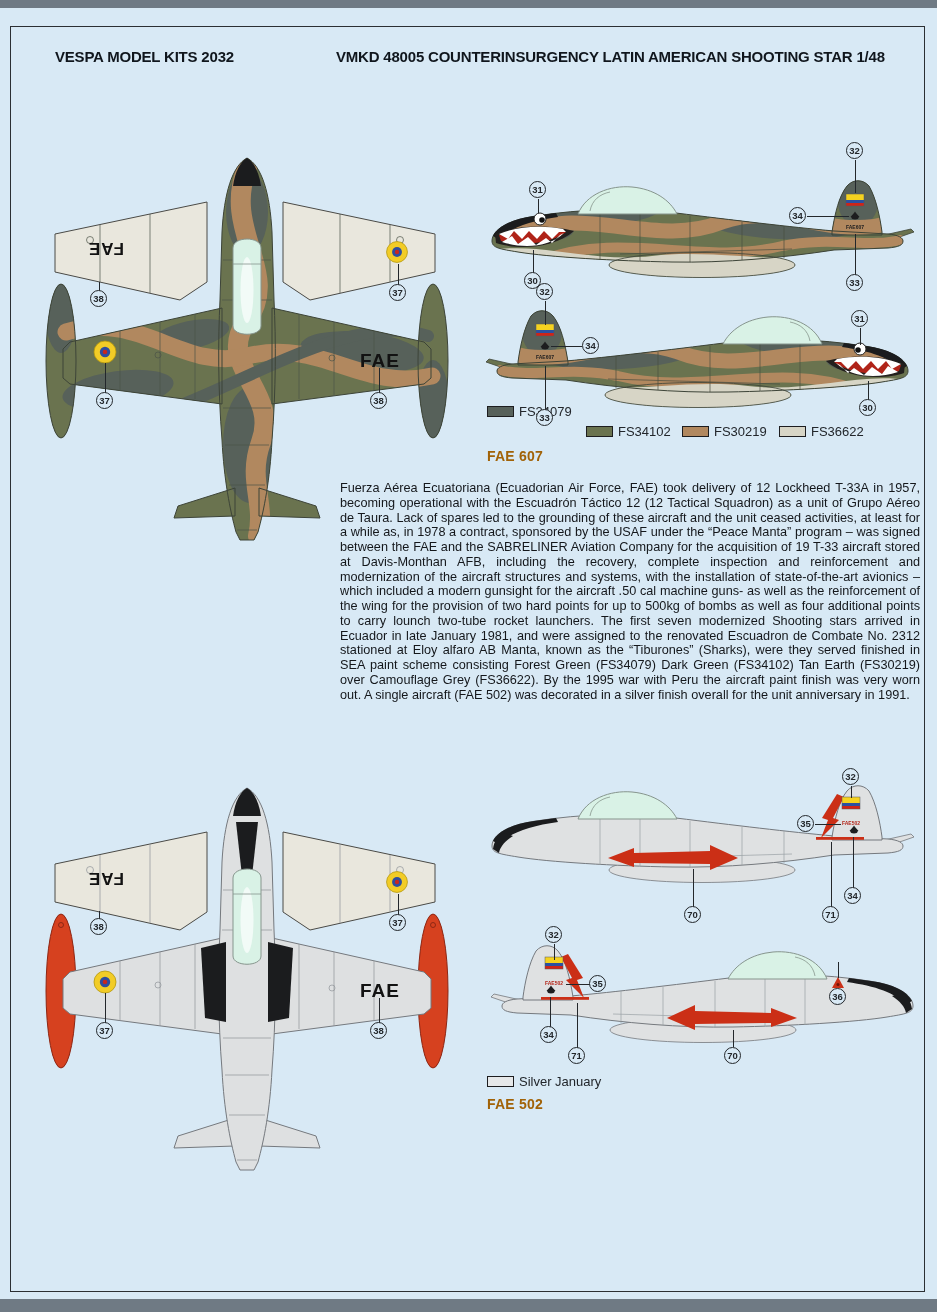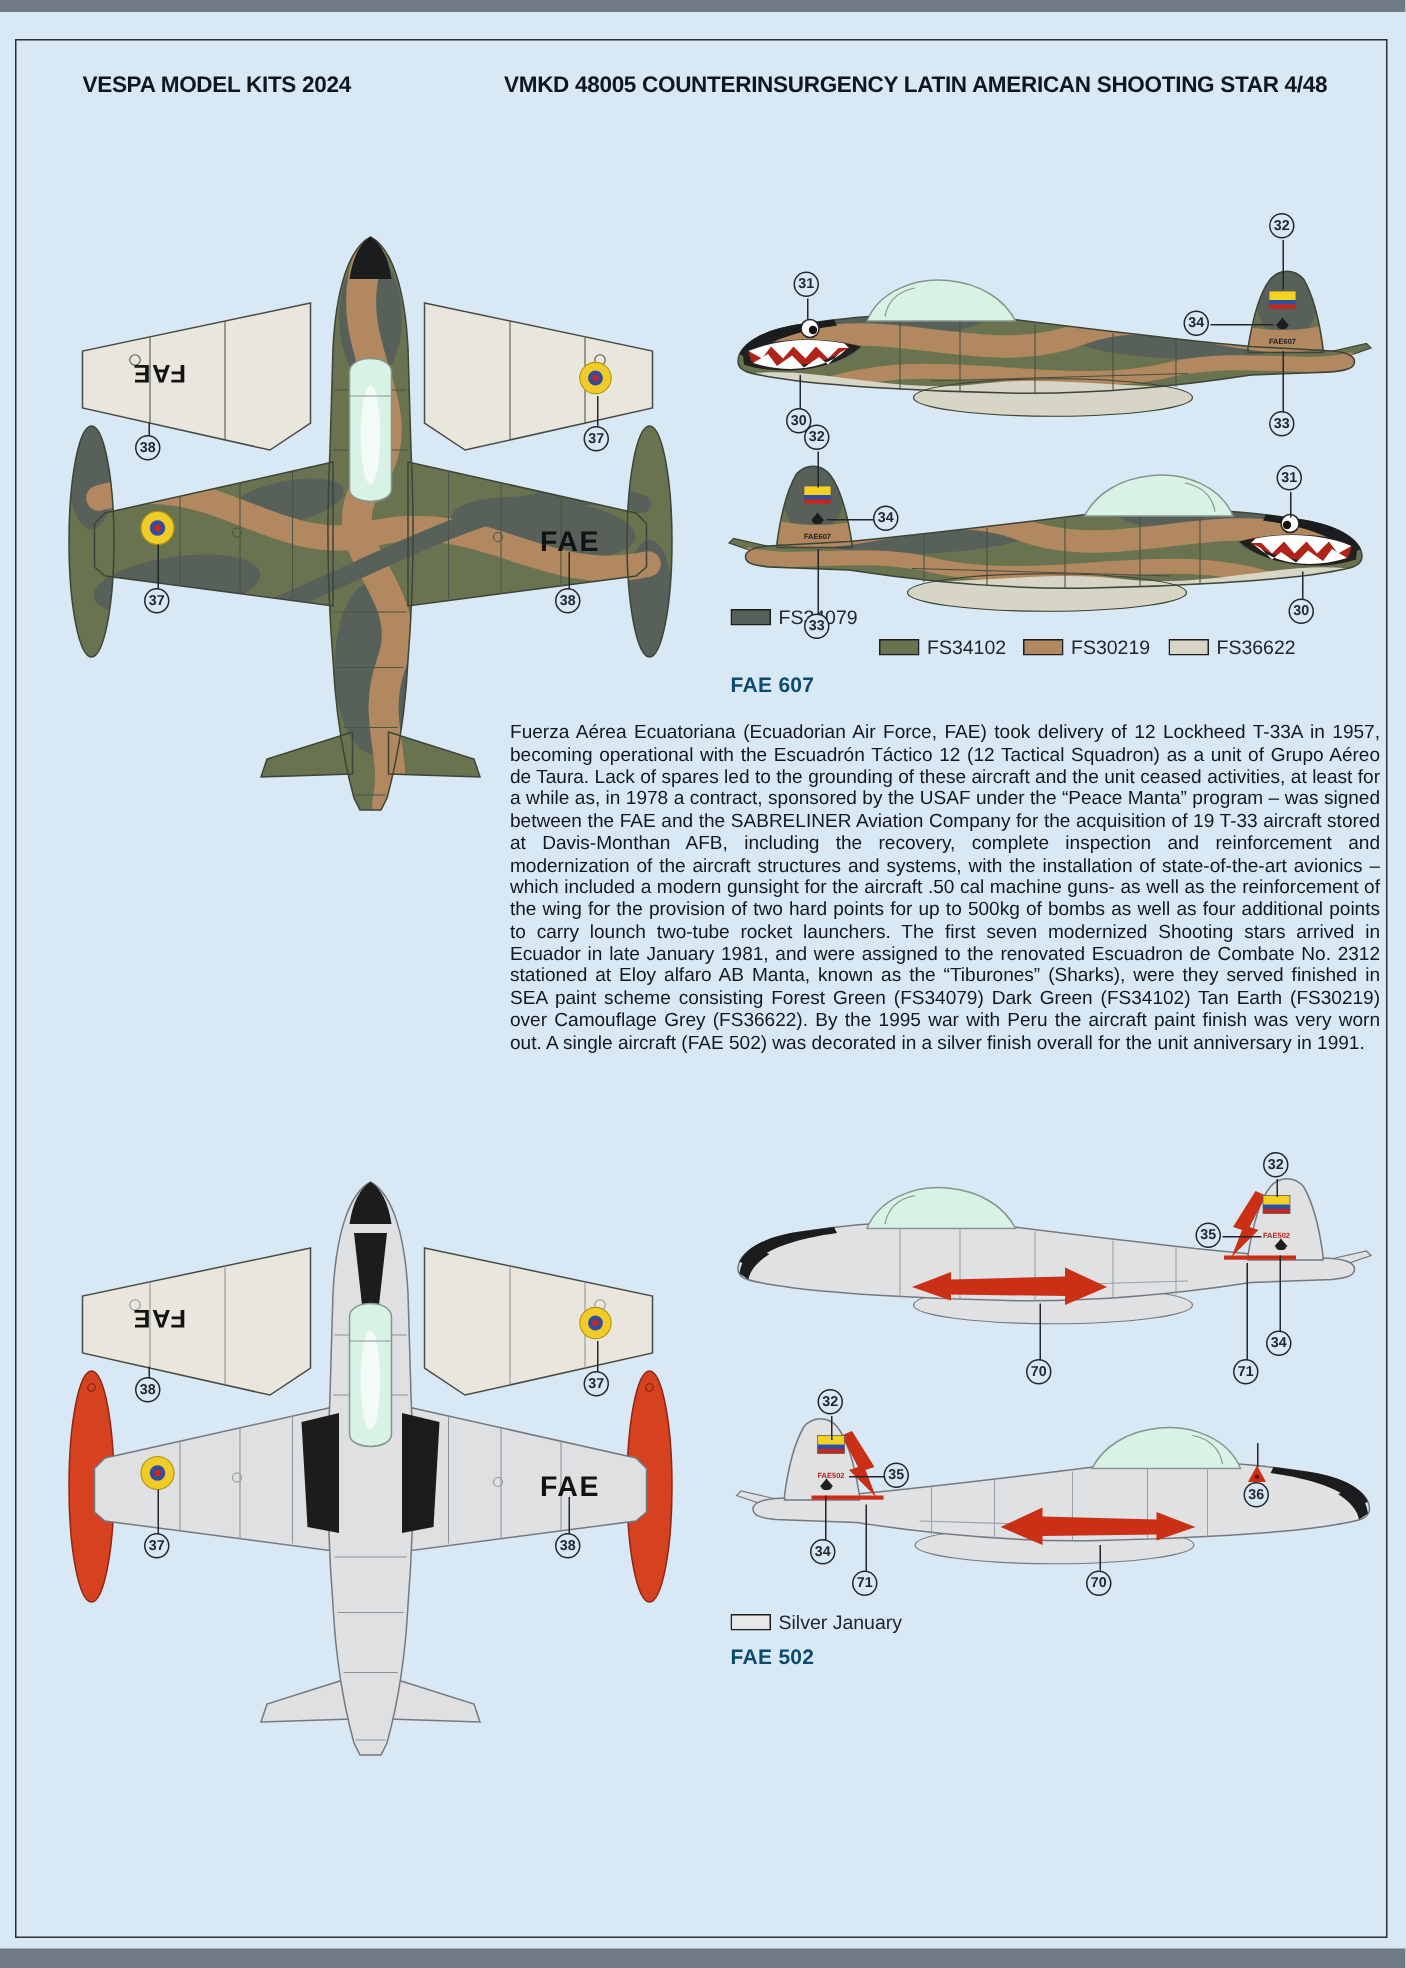--- a/index.html
+++ b/index.html
@@ -4,41 +4,41 @@
 <style>
   html,body{margin:0;padding:0}
   body{width:937px;height:1312px;position:relative;background:#d8e9f5;
        font-family:"Liberation Sans",sans-serif;overflow:hidden}
   .band{position:absolute;left:0;width:937px;background:#6f7a84}
   .frame{position:absolute;left:10px;top:26px;width:915px;height:1266px;
          border:1.5px solid #2b2f33;box-sizing:border-box}
   .hdr{position:absolute;top:48px;font-size:15px;font-weight:bold;color:#10161d;letter-spacing:-0.2px;white-space:nowrap}
   .para{position:absolute;left:340px;top:481px;width:580px;font-size:12.7px;line-height:14.75px;
         text-align:justify;color:#14171b}
-  .schemeLabel{position:absolute;font-size:14px;font-weight:bold;color:#0c4a6e;letter-spacing:0.2px}
+  .schemeLabel{position:absolute;font-size:14px;font-weight:bold;color:#a16207;letter-spacing:0.2px}
   .legendItem{position:absolute;display:flex;align-items:center;gap:5px;font-size:13px;color:#22262b;white-space:nowrap}
   .legendItem svg{display:block}
   .co{position:absolute;width:17px;height:17px;border:1px solid #23272b;border-radius:50%;
       background:#d8e9f5;font-size:9.5px;font-weight:bold;color:#23272b;
       display:flex;align-items:center;justify-content:center;box-sizing:border-box;z-index:6}
   .ld{position:absolute;background:#23272b;z-index:5}
   .ld.v{width:1px}
   .ld.h{height:1px}
   svg{position:absolute}
   text{font-family:"Liberation Sans",sans-serif}
 </style>
 </head>
 <body>
 
 <div class="band" style="top:0;height:8px"></div>
 <div class="band" style="top:1299px;height:13px"></div>
 <div class="frame"></div>
 
-<div class="hdr" style="left:55px">VESPA MODEL KITS 2024</div>
-<div class="hdr" style="left:336px">VMKD 48005 COUNTERINSURGENCY LATIN AMERICAN SHOOTING STAR 4/48</div>
+<div class="hdr" style="left:55px">VESPA MODEL KITS 2032</div>
+<div class="hdr" style="left:336px">VMKD 48005 COUNTERINSURGENCY LATIN AMERICAN SHOOTING STAR 1/48</div>
 
 <svg style="left:30px;top:140px" width="430" height="412" viewBox="0 0 430 412">
   <defs>
     <path id="pFus" d="M217,18 C232,26 240,54 242,92 L244,160 C246,200 246,250 242,300 C240,340 234,370 228,392 L224,400 L210,400 L206,392 C200,370 194,340 192,300 C188,250 188,200 190,160 L192,92 C194,54 202,26 217,18 Z"></path>
     <path id="pWingL" d="M192,168 L40,202 L33,209 L33,238 L40,244 L192,264 Z"></path>
     <path id="pWingR" d="M242,168 L394,202 L401,209 L401,238 L394,244 L242,264 Z"></path>
     <ellipse id="pTankL" cx="31" cy="221" rx="15" ry="77"></ellipse>
     <ellipse id="pTankR" cx="403" cy="221" rx="15" ry="77"></ellipse>
     <path id="pStabL" d="M205,348 L148,366 L144,378 L205,376 Z"></path>
     <path id="pStabR" d="M229,348 L286,366 L290,378 L229,376 Z"></path>

